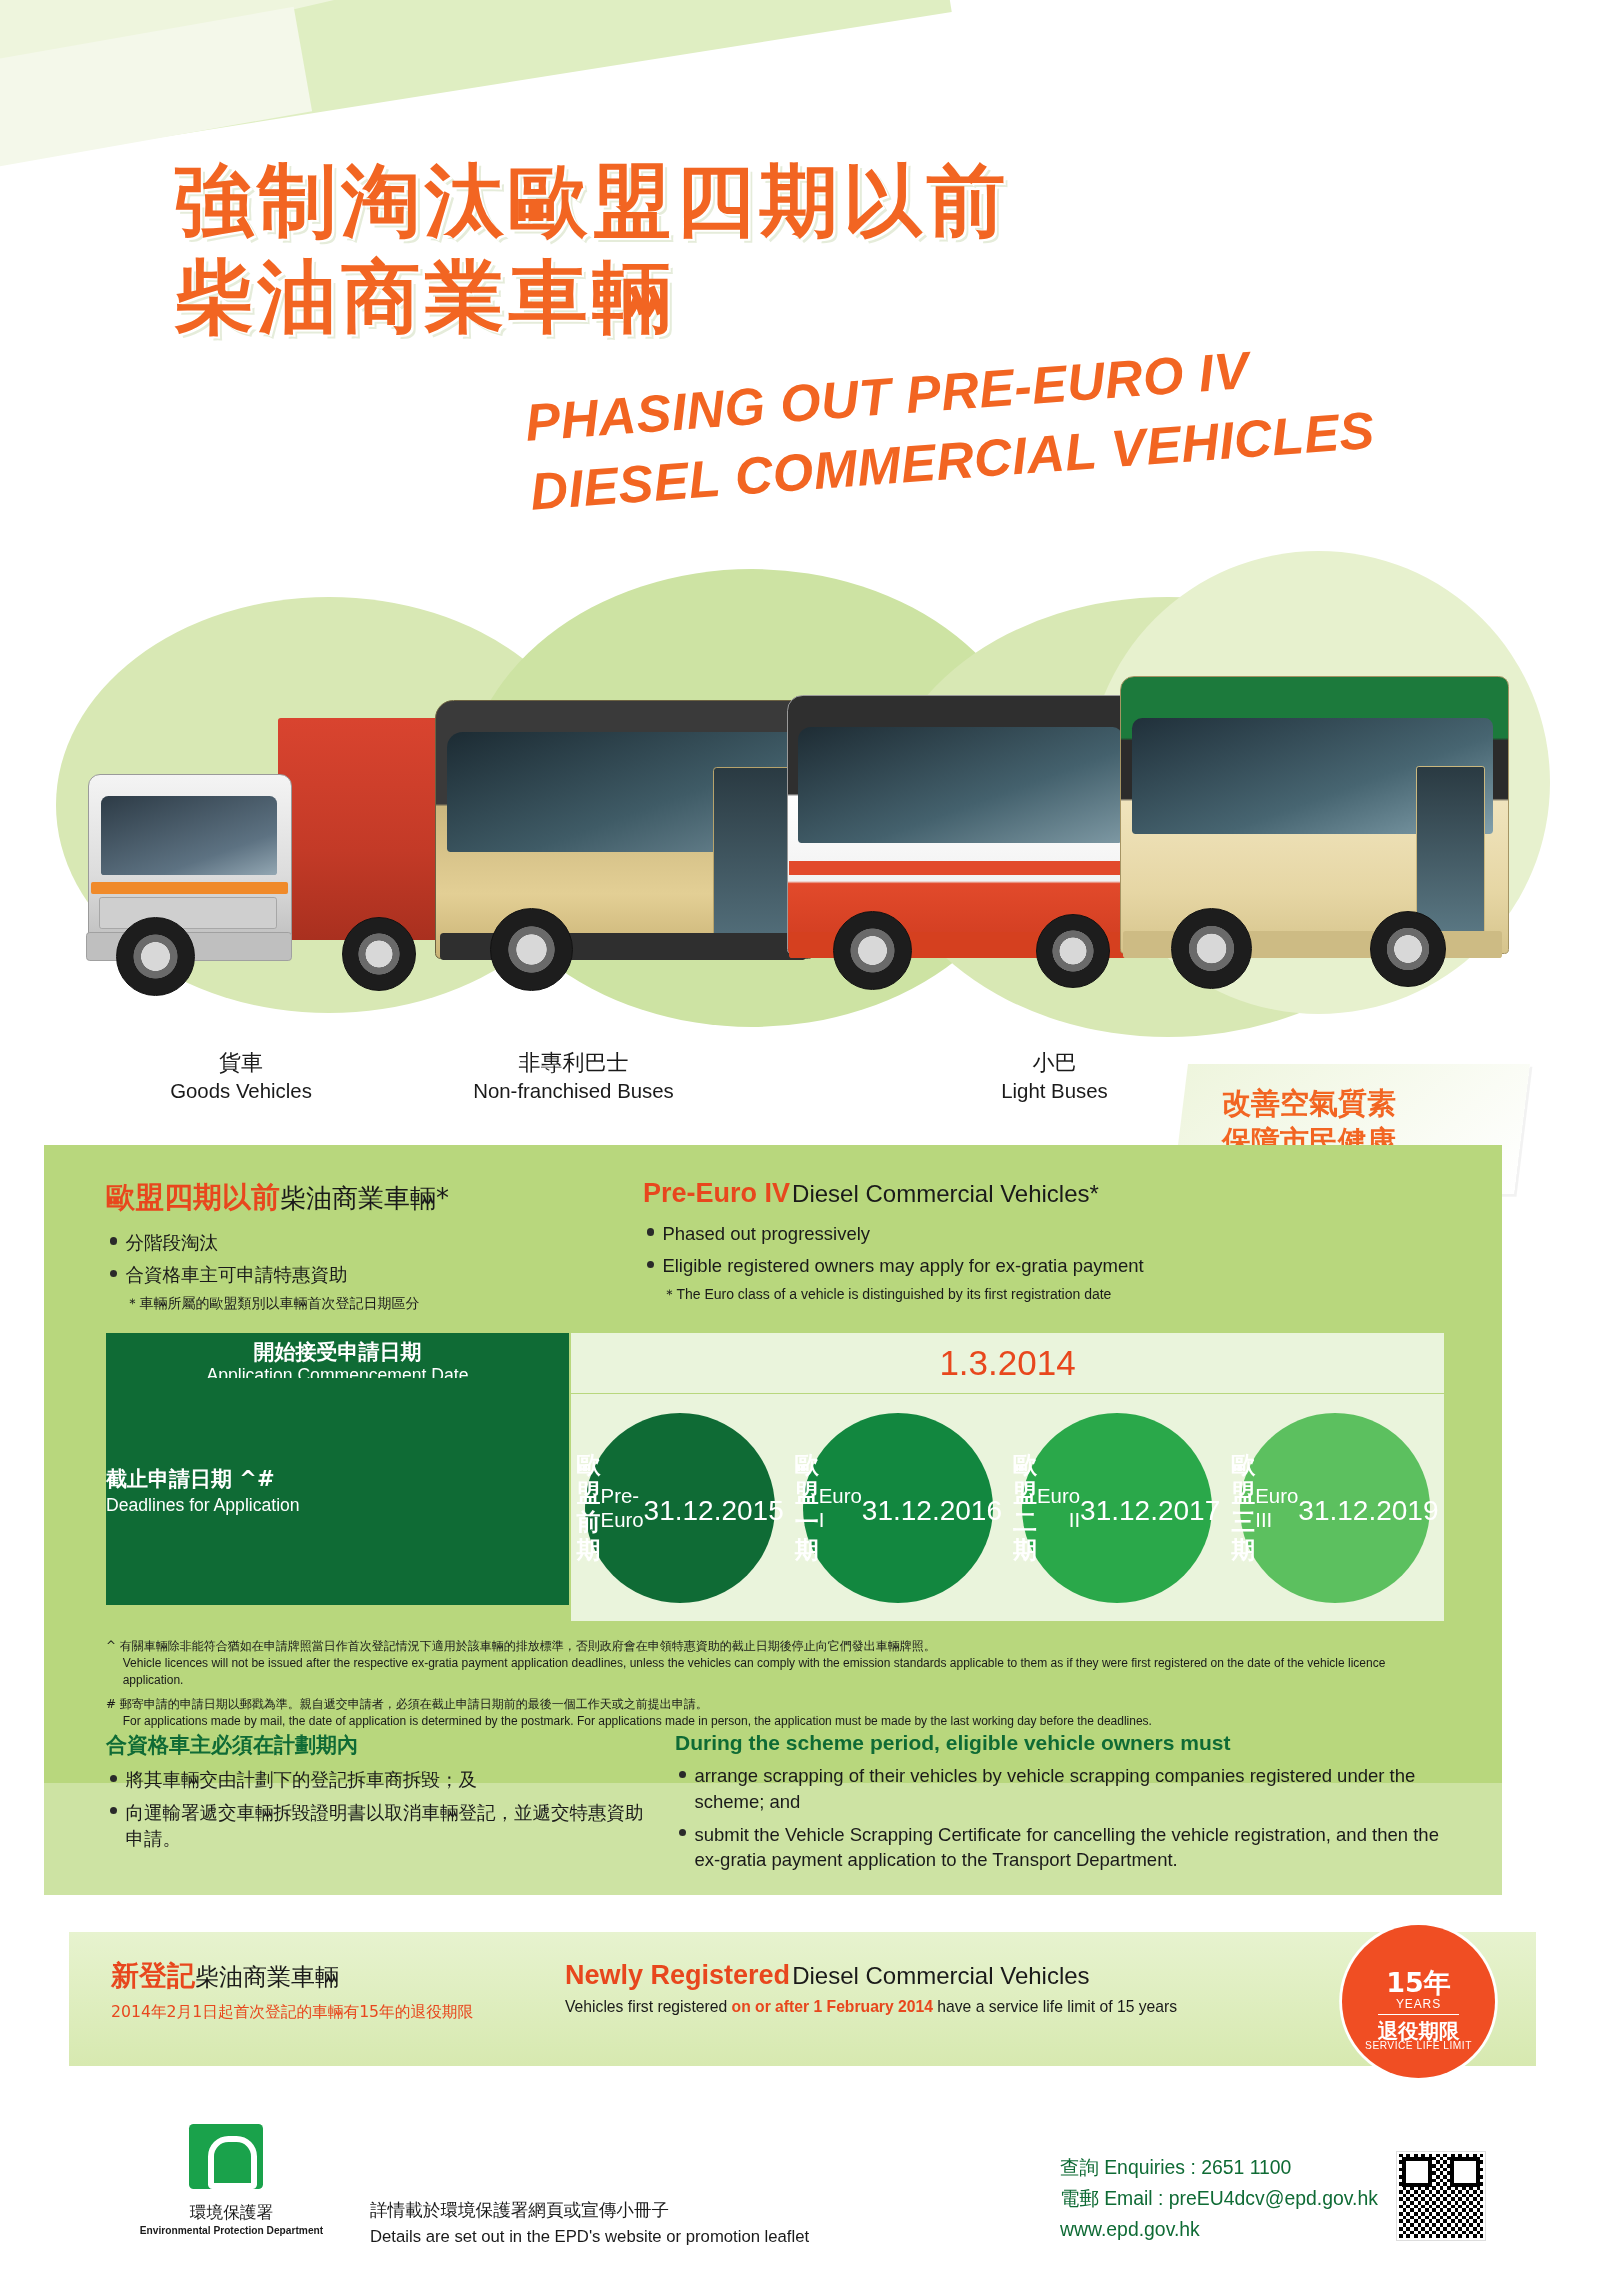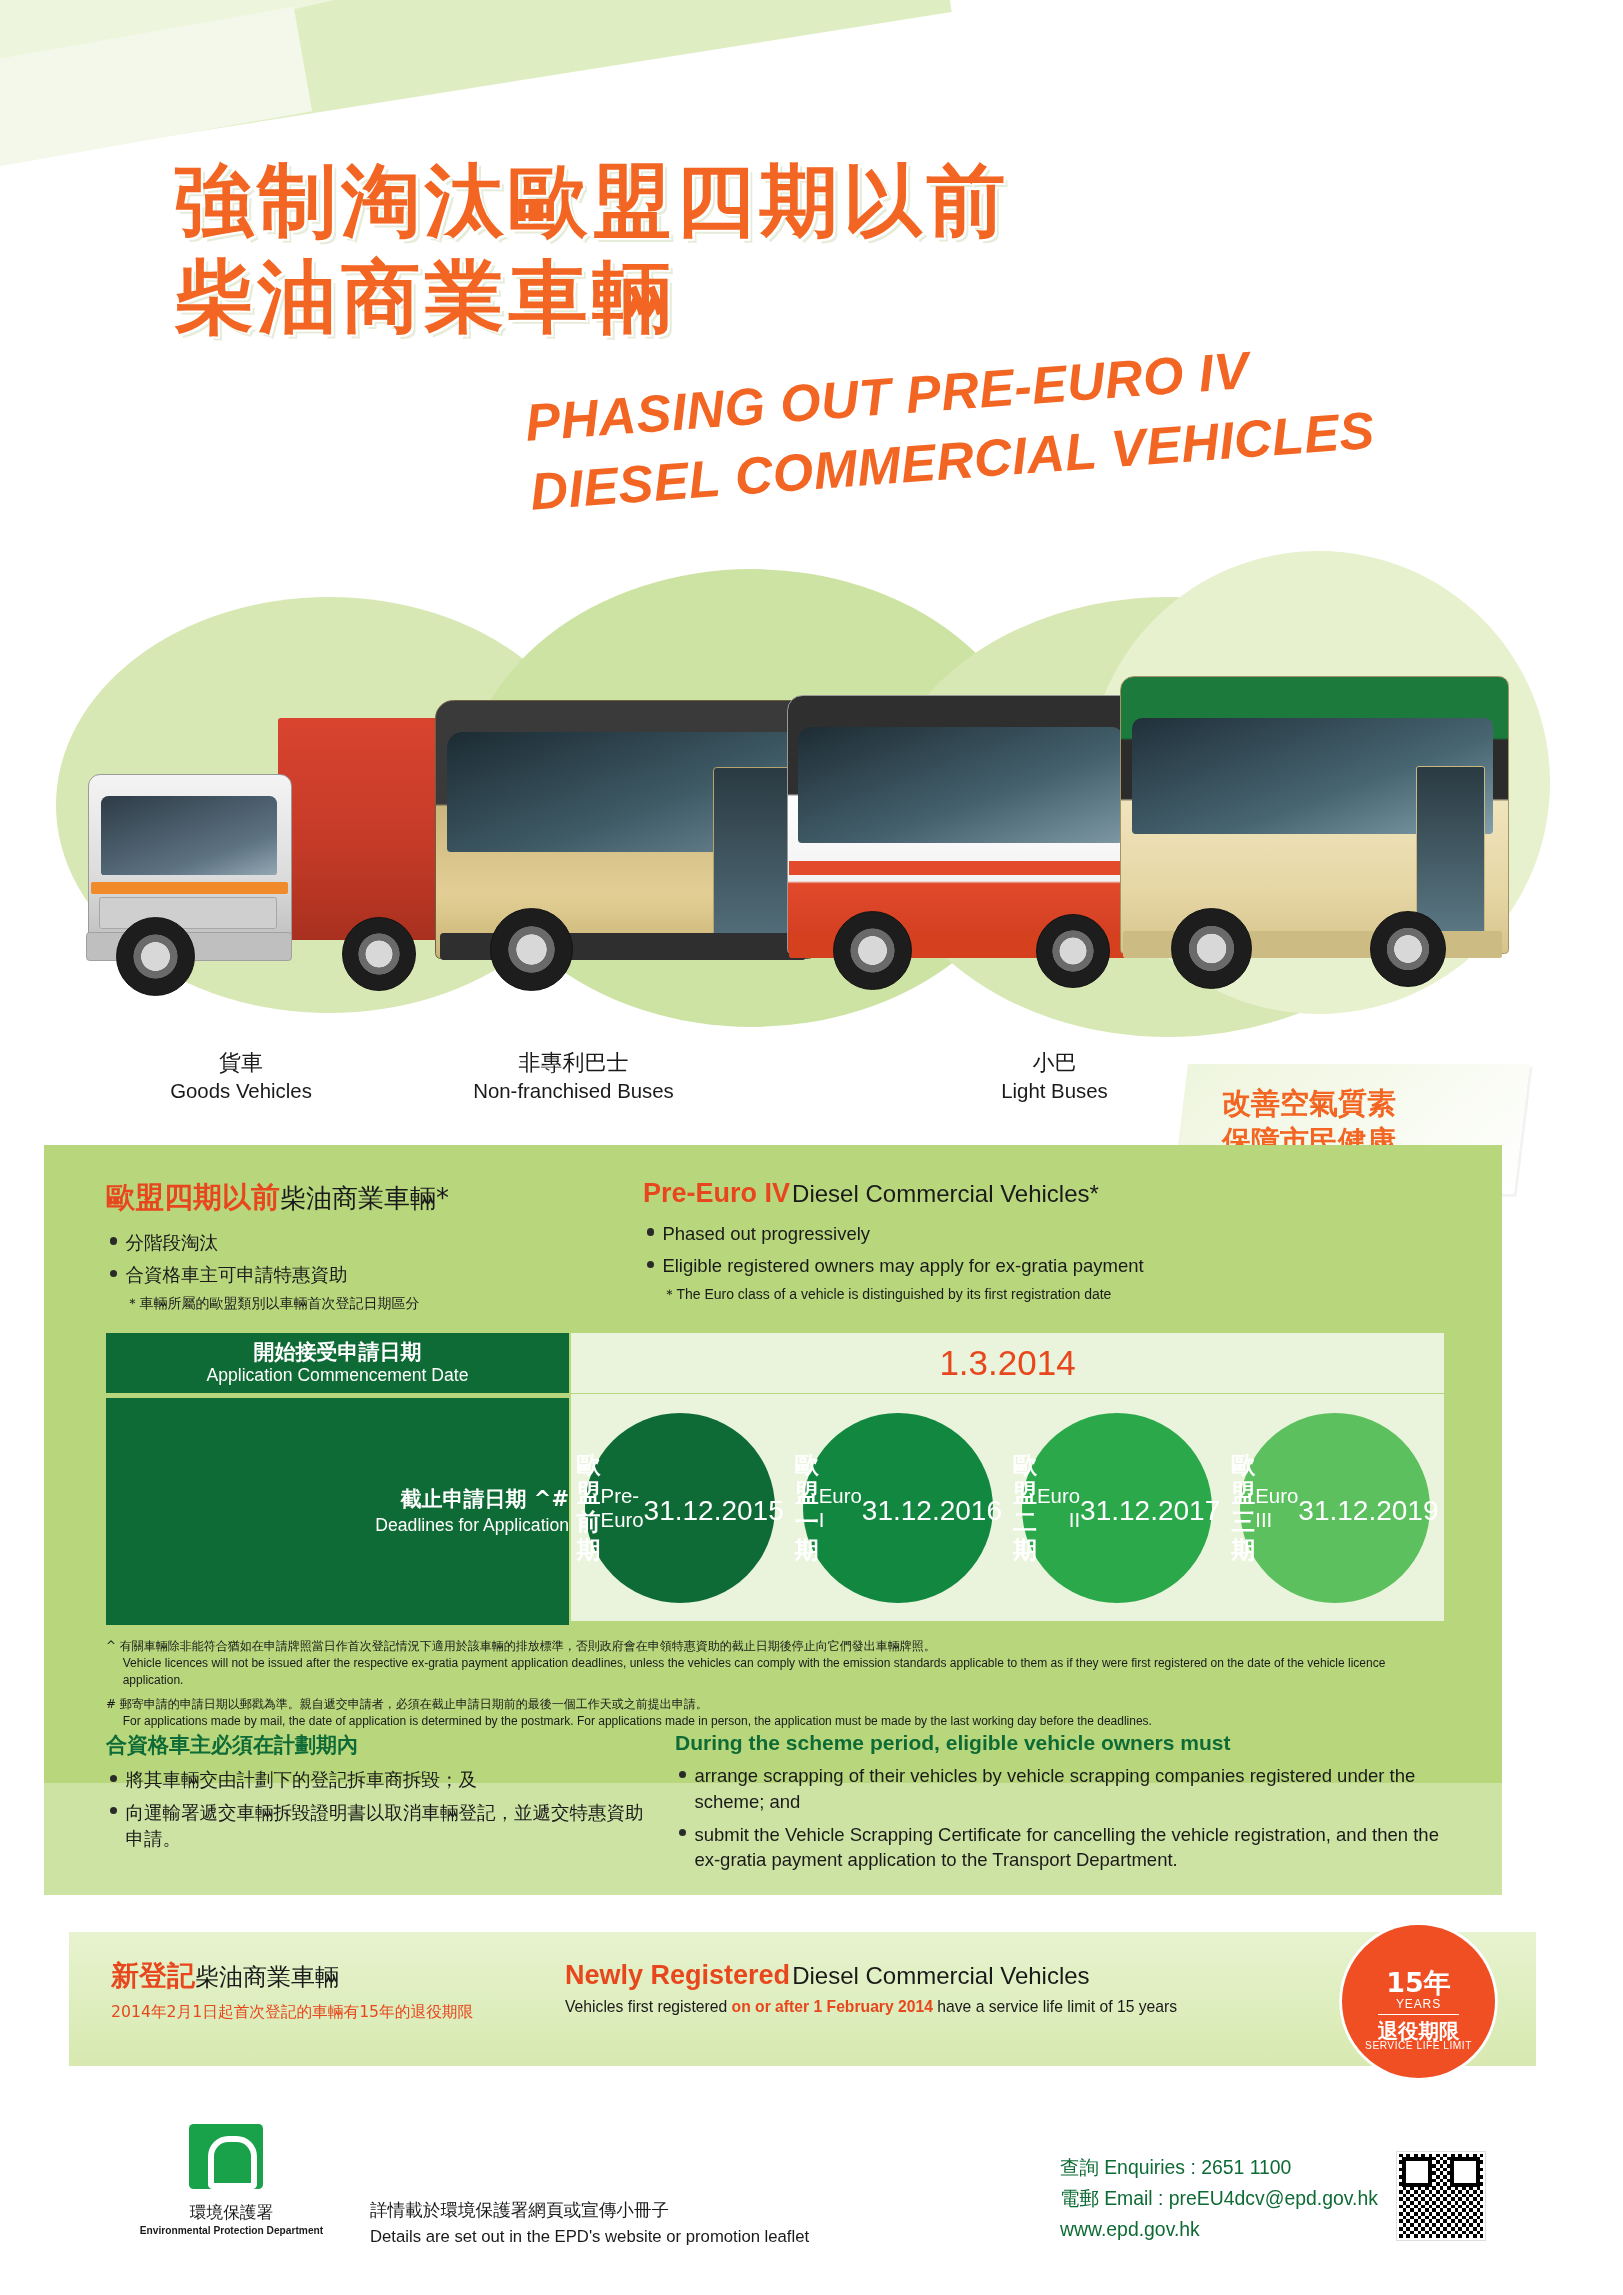--- a/index.html
+++ b/index.html
@@ -280,25 +280,25 @@
   .tbl { position: absolute; left: 106px; top: 1333px; width: 1337px; }
   .tbl-left-top {
     position: absolute; left: 0; top: 0;
     width: 463px; height: 60px;
     background: #0f6b35;
     color: #ffffff;
     display: flex; flex-direction: column; align-items: center; justify-content: center;
     line-height: 1.25;
   }
   .tbl-left-bot {
-    position: absolute; left: 0; top: 65px;
+    position: absolute; left: 0; top: 45px;
     width: 463px; height: 227px;
     background: #0f6b35;
     color: #ffffff;
-    display: flex; flex-direction: column; align-items: flex-end; justify-content: center;
+    display: flex; flex-direction: column; align-items: flex-start; justify-content: center;
     line-height: 1.3;
   }
   .tbl-right-top {
     position: absolute; left: 465px; top: 0;
     width: 873px; height: 60px;
     background: #eaf4dc;
     display: flex; align-items: center; justify-content: center;
   }
   .tbl-right-bot {
     position: absolute; left: 465px; top: 61px;

